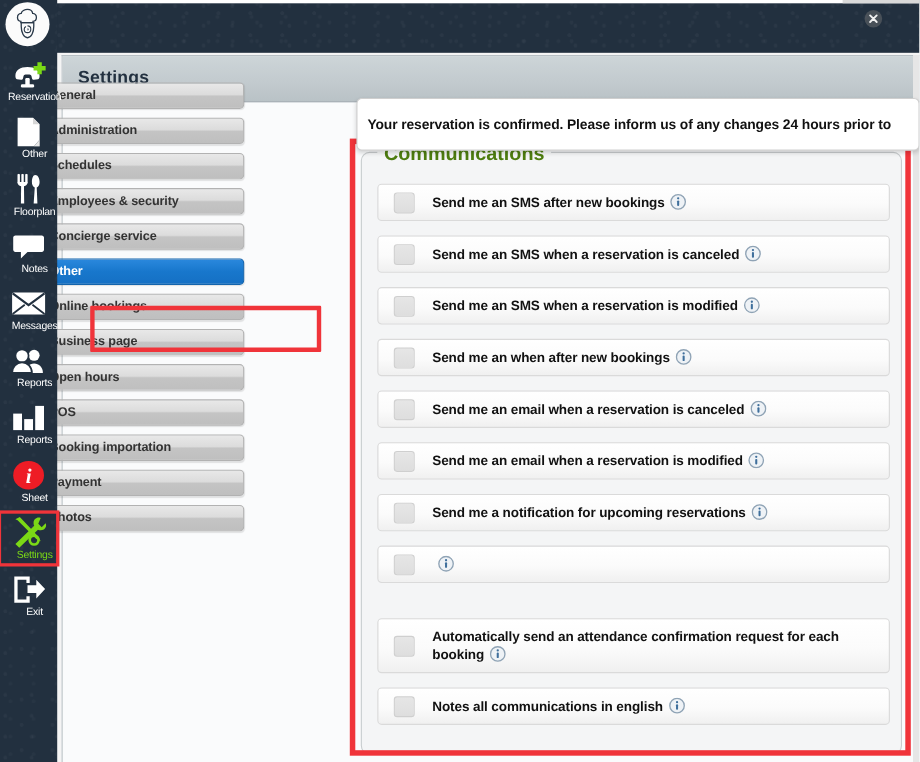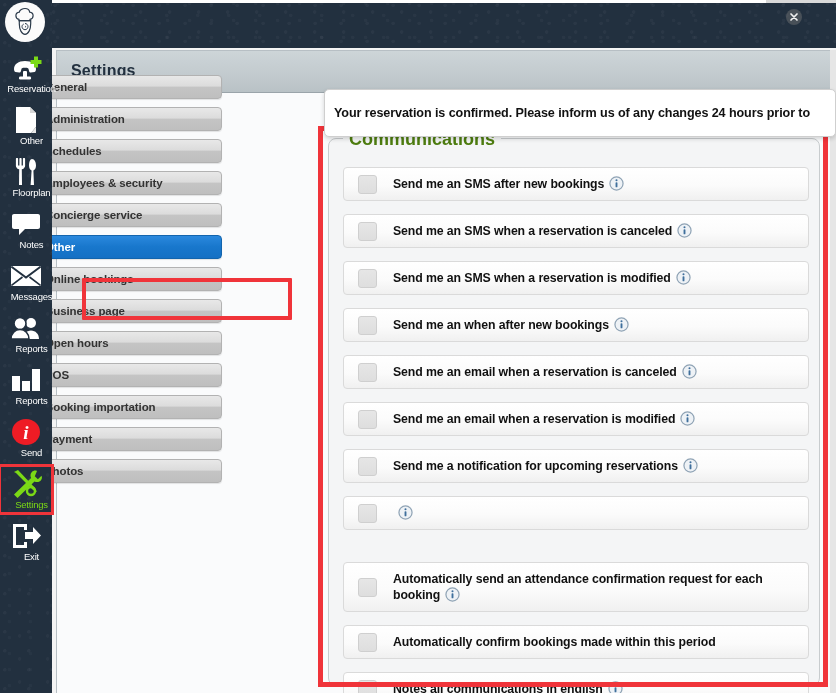--- a/index.html
+++ b/index.html
@@ -392,21 +392,21 @@
         <div class="rail-label">Reports</div>
       </div>
 
       <div class="rail-item">
         <div class="rail-icon">
           <svg width="30" height="28" viewBox="0 0 30 28">
             <ellipse cx="15" cy="14" rx="14" ry="13" fill="#ee1c25"></ellipse>
             <text x="15" y="21" font-family="Liberation Serif, serif" font-size="19" font-style="italic" font-weight="bold" fill="#ffffff" text-anchor="middle">i</text>
           </svg>
         </div>
-        <div class="rail-label">Send</div>
+        <div class="rail-label">Sheet</div>
       </div>
 
       <div class="rail-item accent boxed">
         <div class="rail-icon">
           <svg width="34" height="30" viewBox="0 0 34 30">
             <path d="M5 3l4-2 17 18 2 4-4-2L7 4z" fill="#7bd916"></path>
             <path d="M28 2c-3-1.5-6.5 1-6.5 4.5 0 1 .2 1.7.6 2.4L5 25.5 8.5 29l17-16.5c.8.4 1.6.6 2.6.6 3.4 0 5.9-3.4 4.4-6.4l-3.6 3.6-3.1-3.1z" fill="#7bd916"></path>
             <circle cx="22" cy="22" r="4" fill="none" stroke="#7bd916" stroke-width="2.4"></circle>
           </svg>
         </div>
@@ -567,24 +567,20 @@
 
       <div class="crow two-line gap-before">
         <span class="chk"></span>
         <span class="crow-text"><span>Automatically send an attendance confirmation request for each booking</span><svg class="info-icon" viewBox="0 0 16 16">
               <circle cx="8" cy="8" r="7" fill="#eef2f6" stroke="#8fa3b5" stroke-width="1.3"></circle>
               <circle cx="8" cy="4.6" r="1.1" fill="#3f6f9c"></circle>
               <rect x="7" y="6.6" width="2" height="5.4" rx="0.9" fill="#3f6f9c"></rect>
             </svg></span>
       </div>
 
-      <div class="crow">
-        <span class="chk"></span>
-        <span class="crow-text">Automatically confirm bookings made within this period</span>
-      </div>
 
       <div class="crow">
         <span class="chk"></span>
         <span class="crow-text"><span>Notes all communications in english</span><svg class="info-icon" viewBox="0 0 16 16">
               <circle cx="8" cy="8" r="7" fill="#eef2f6" stroke="#8fa3b5" stroke-width="1.3"></circle>
               <circle cx="8" cy="4.6" r="1.1" fill="#3f6f9c"></circle>
               <rect x="7" y="6.6" width="2" height="5.4" rx="0.9" fill="#3f6f9c"></rect>
             </svg></span>
       </div>
 

